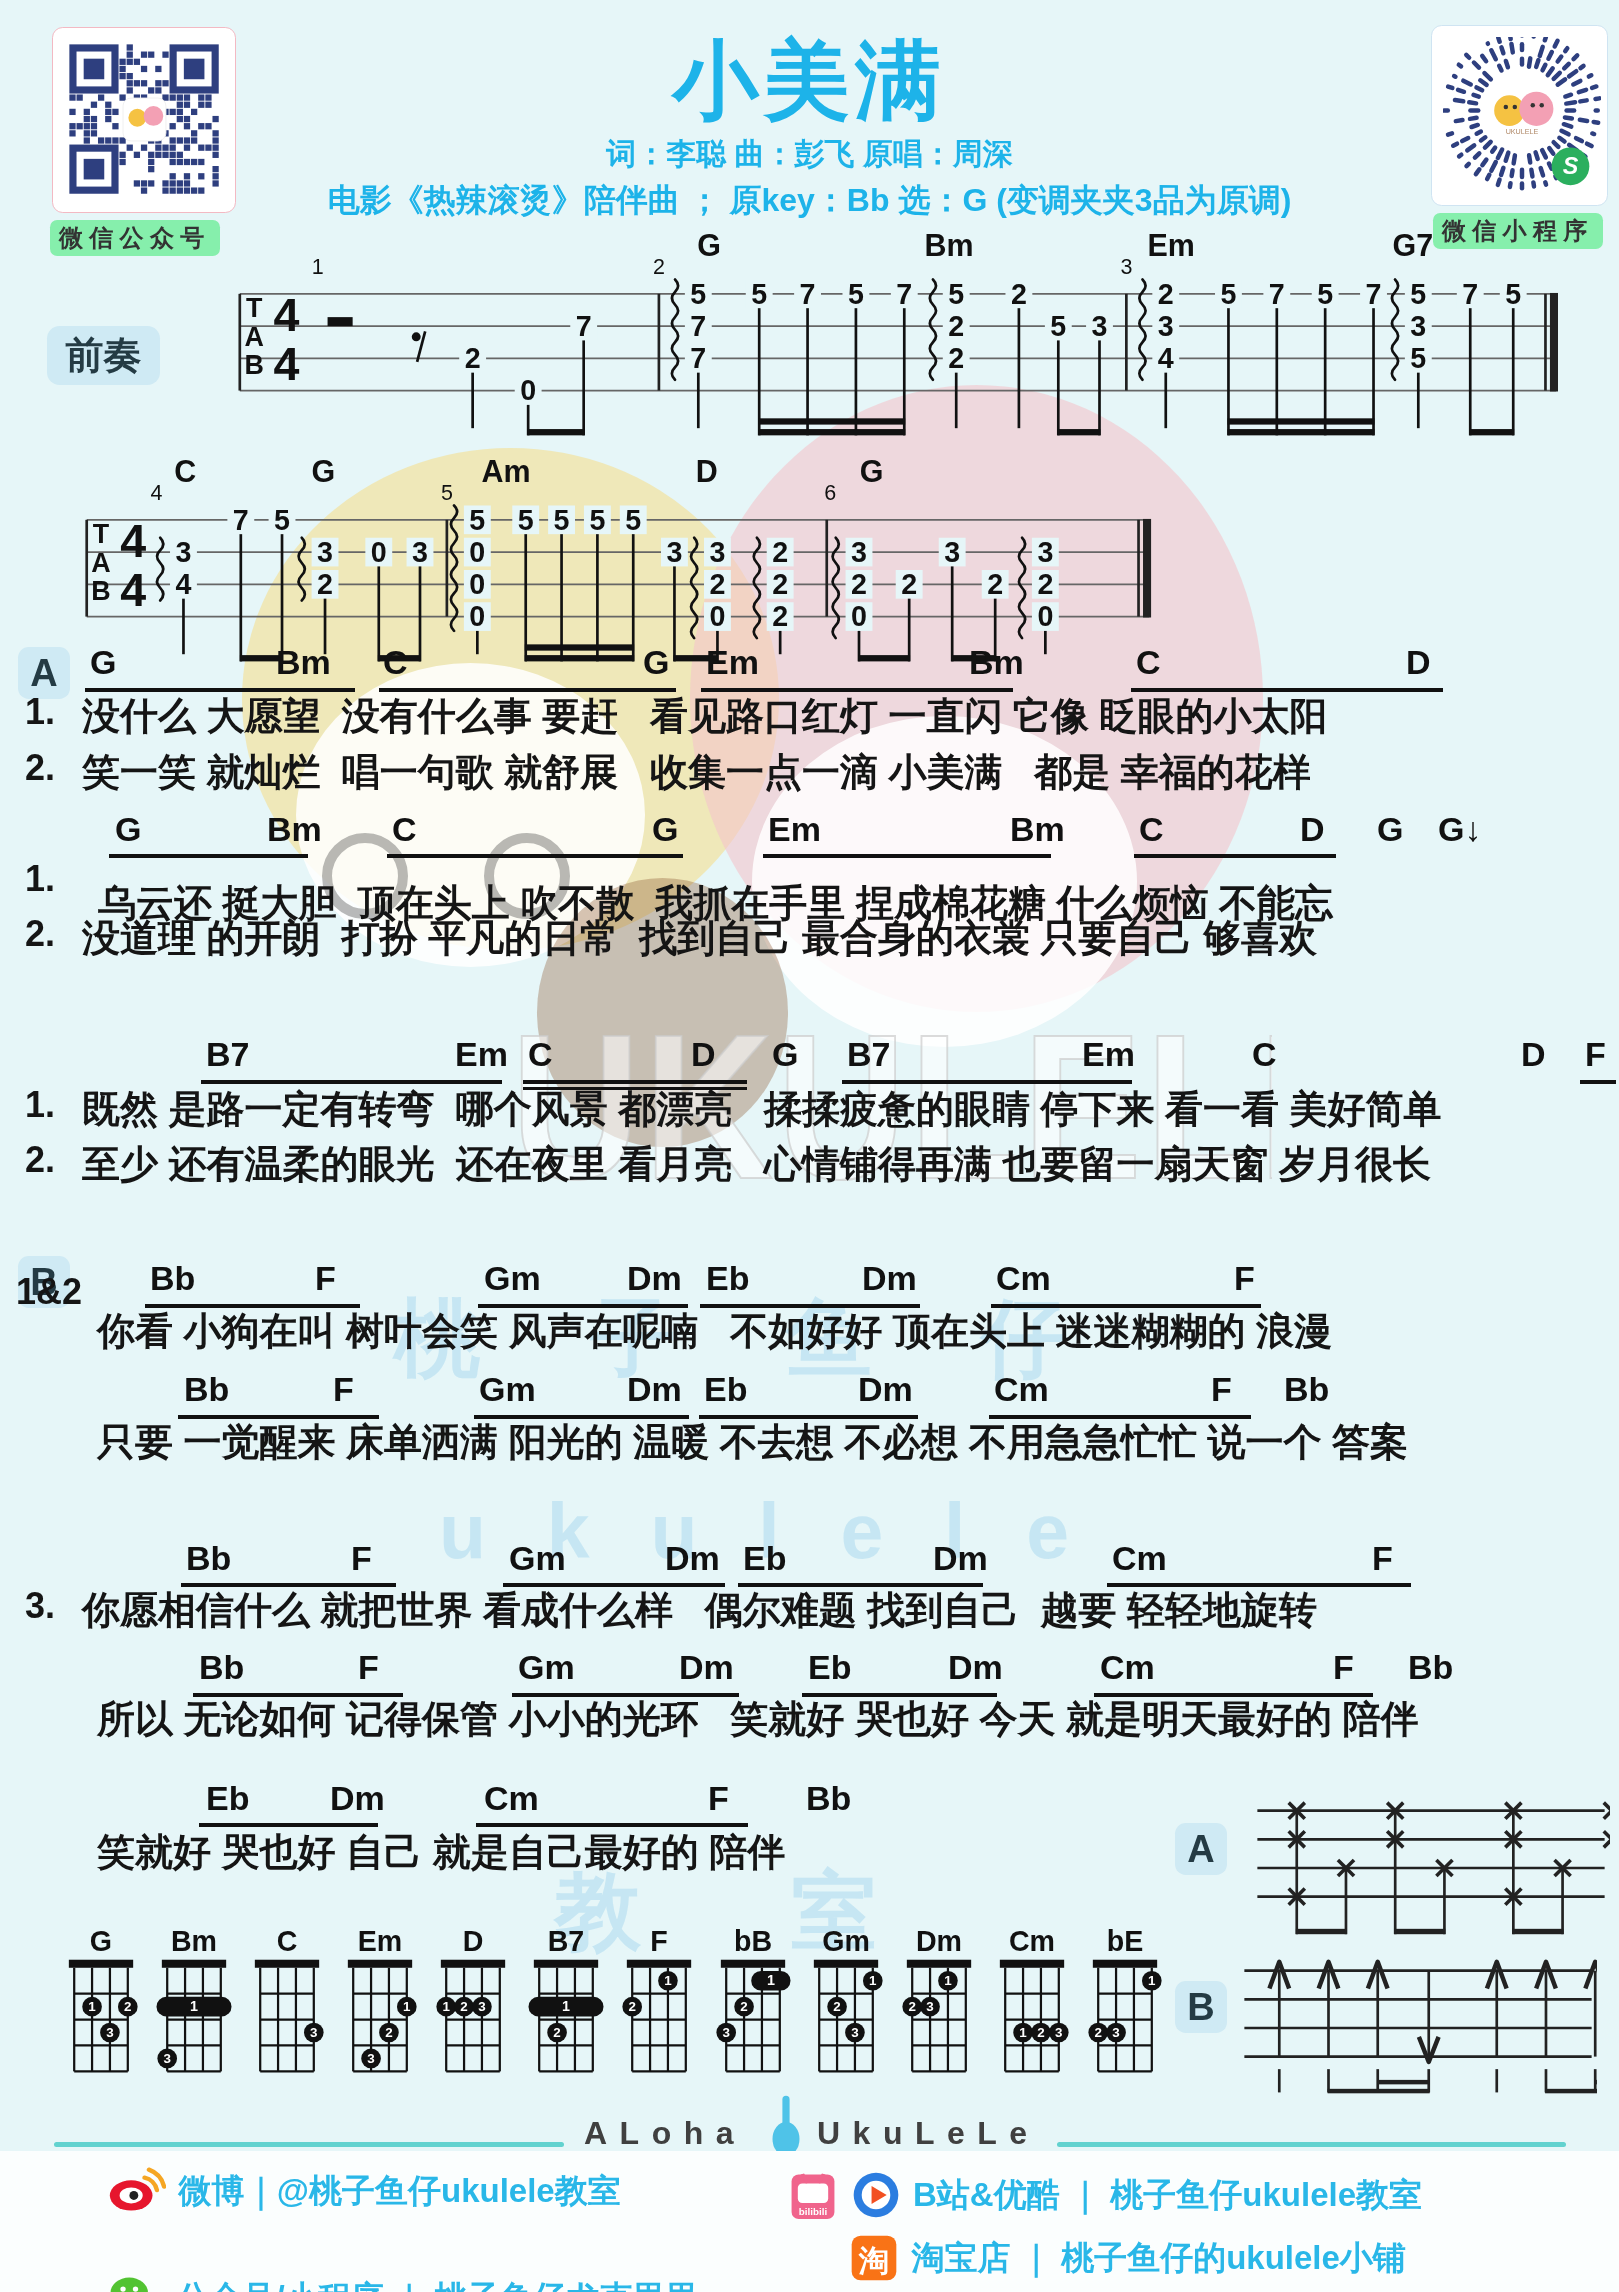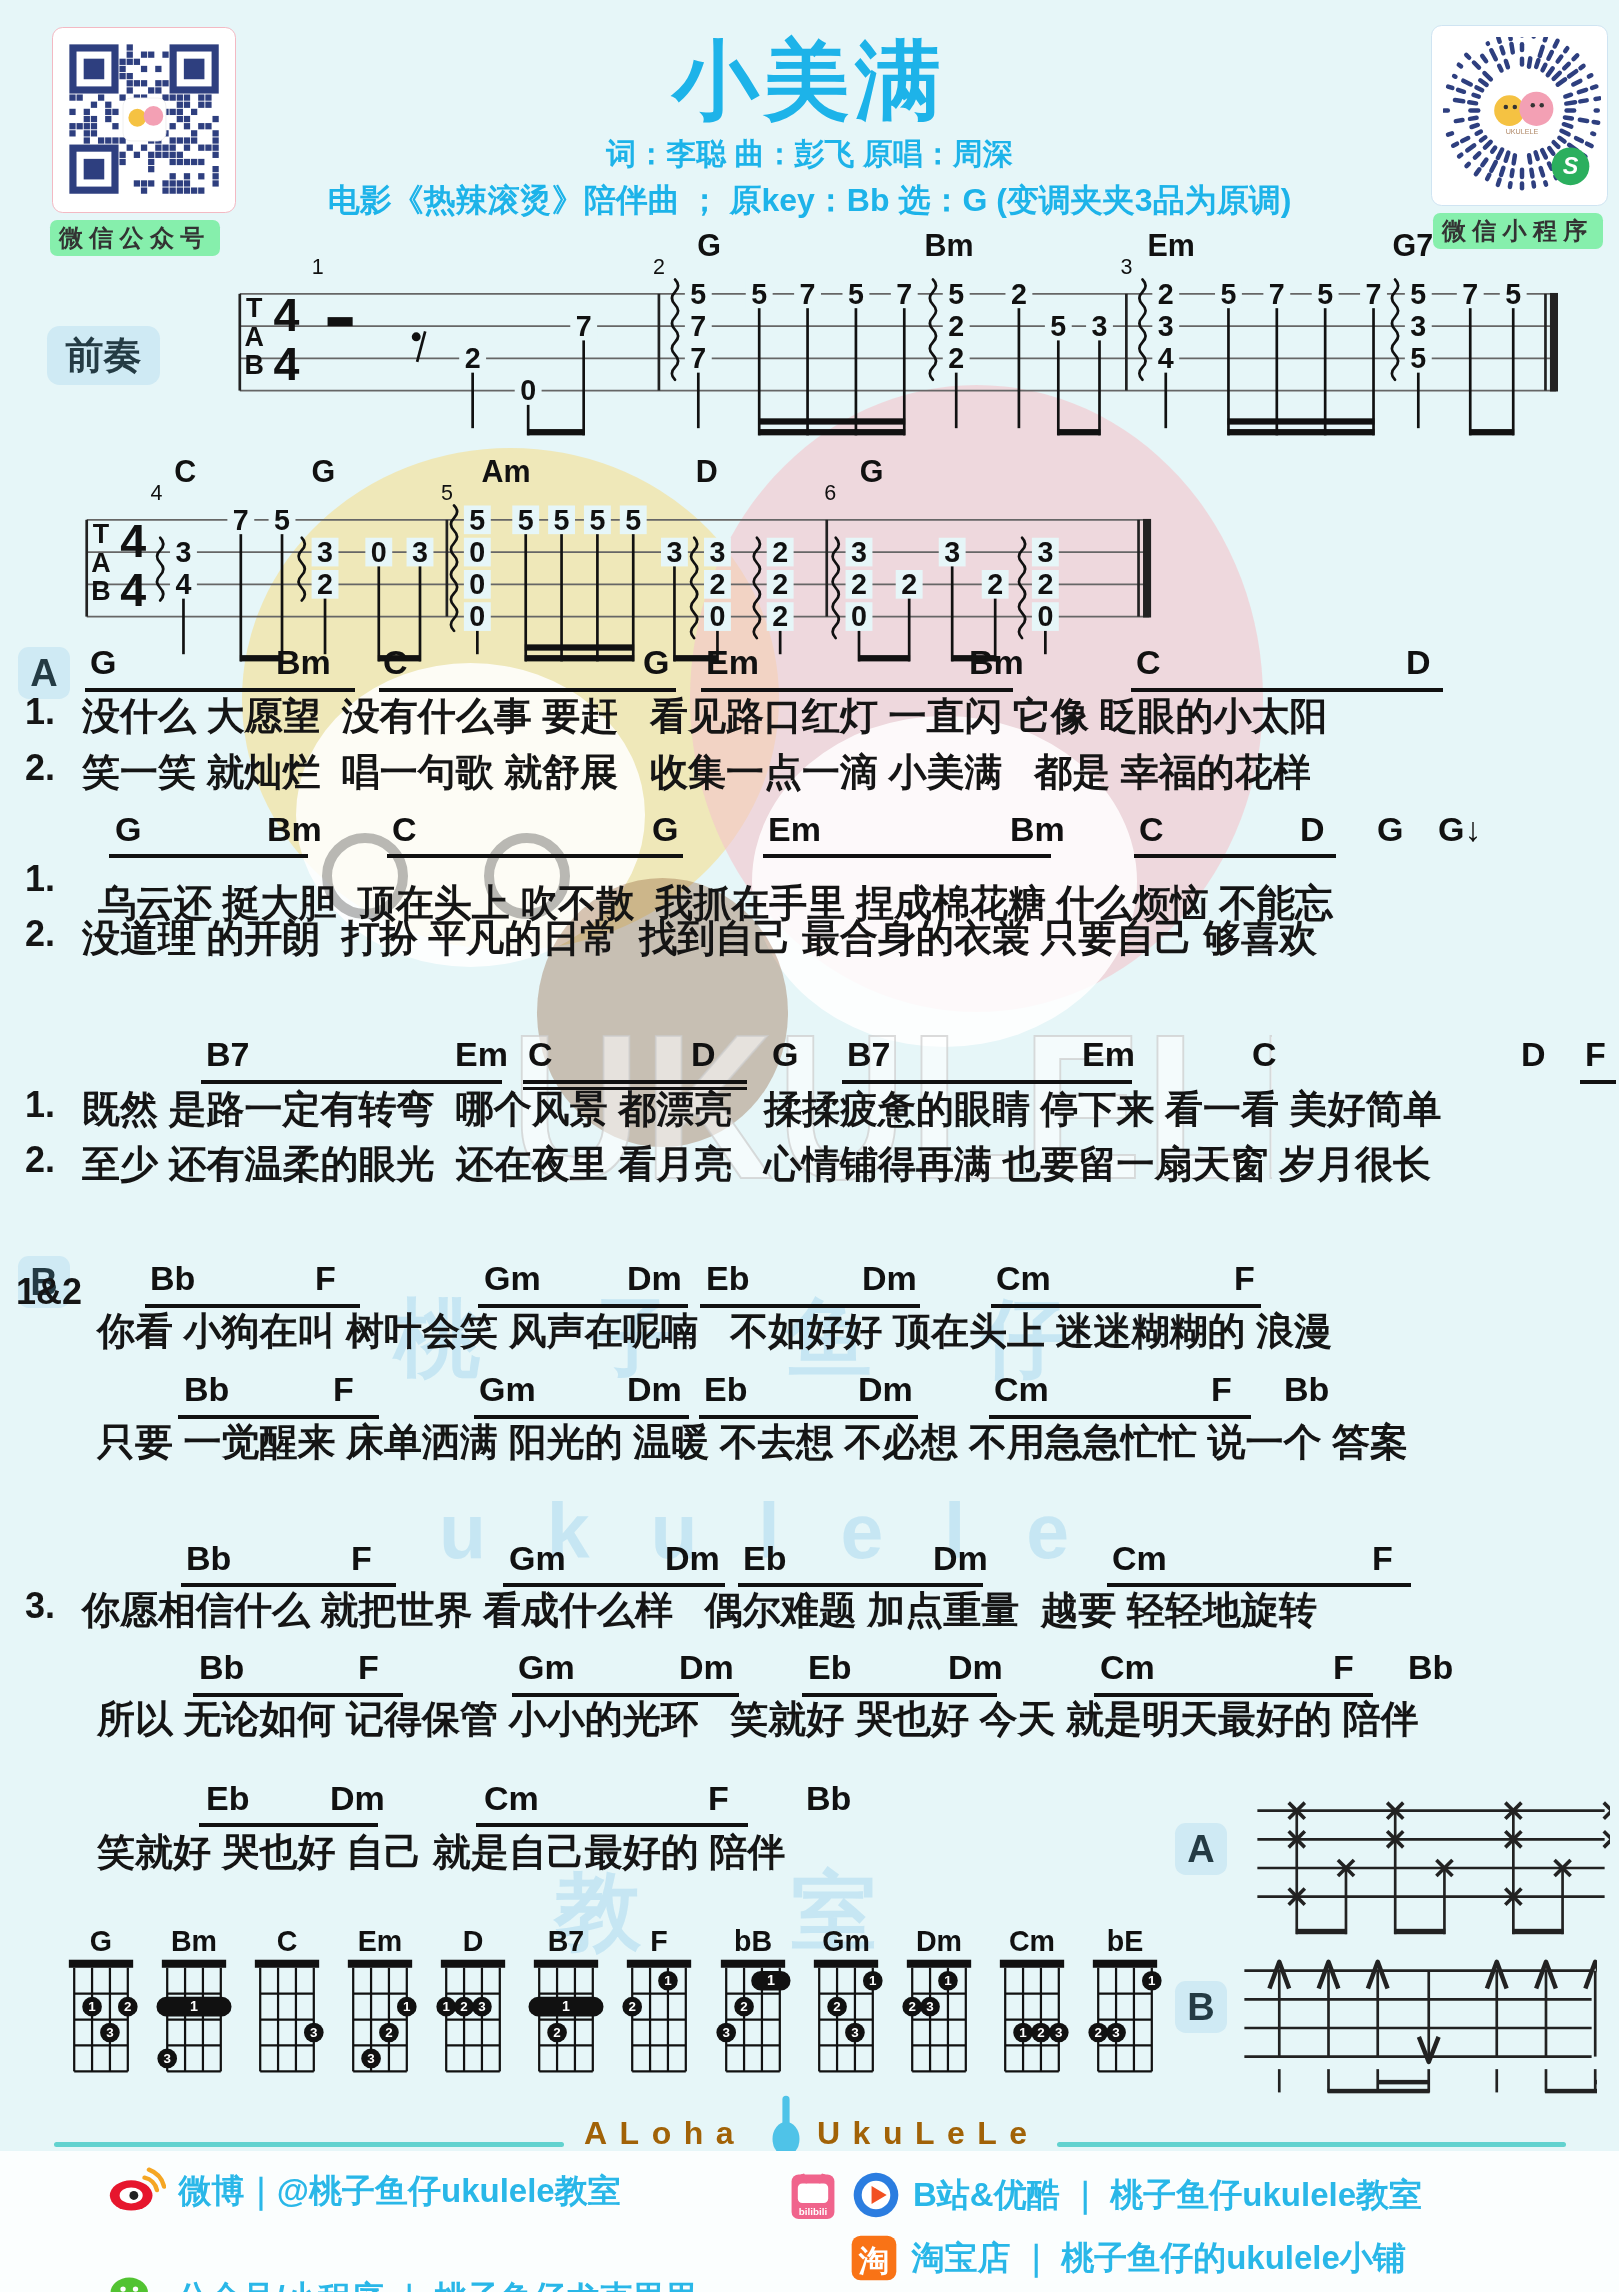--- a/index.html
+++ b/index.html
@@ -27,21 +27,21 @@
   .sec-badge{position:absolute;width:52px;height:52px;background:#cfeaf4;border-radius:10.7px;
              color:#243b44;font-size:38px;font-weight:700;display:flex;align-items:center;justify-content:center;}
 
   
   .wm{position:absolute;pointer-events:none;}
   .wm-blob{border-radius:50%;}
   .wm-text{color:#bfe3f2;font-weight:700;white-space:nowrap;}
 
   
   .aloha-line{position:absolute;height:4.5px;background:#62d2cf;border-radius:2.7px;}
-  .aloha-text{font-size:32px;font-weight:700;color:#a16207;letter-spacing:12.5px;white-space:nowrap;}
+  .aloha-text{font-size:32px;font-weight:700;color:#404040;letter-spacing:12.5px;white-space:nowrap;}
   .footer-bg{position:absolute;left:0;width:1619px;background:#fbfefe;}
   .f-item{position:absolute;display:flex;align-items:center;gap:12.5px;}
   .f-text{font-size:33px;font-weight:600;color:#29b7e8;white-space:nowrap;}
 </style>
 </head>
 <body>
 
 <div class="page">
 
   <div id="watermarks">
@@ -673,21 +673,21 @@
       <span class="chord-token" style="left: 665px; top: 1539px;">Dm</span>
       <span class="chord-token" style="left: 743px; top: 1539px;">Eb</span>
       <span class="chord-token" style="left: 933px; top: 1539px;">Dm</span>
       <span class="chord-token" style="left: 1112px; top: 1539px;">Cm</span>
       <span class="chord-token" style="left: 1372px; top: 1539px;">F</span>
       <div class="chord-line" style="left: 181px; top: 1583px; width: 215px;"></div>
       <div class="chord-line" style="left: 503px; top: 1583px; width: 222px;"></div>
       <div class="chord-line" style="left: 738px; top: 1583px; width: 245px;"></div>
       <div class="chord-line" style="left: 1107px; top: 1583px; width: 304px;"></div>
       <span class="lyric-num" style="left: 25px; top: 1585px;">3.</span>
-      <span class="lyric" style="left: 82px; top: 1585px;">你愿相信什么 就把世界 看成什么样   偶尔难题 加点重量  越要 轻轻地旋转</span>
+      <span class="lyric" style="left: 82px; top: 1585px;">你愿相信什么 就把世界 看成什么样   偶尔难题 找到自己  越要 轻轻地旋转</span>
       <span class="chord-token" style="left: 199px; top: 1648px;">Bb</span>
       <span class="chord-token" style="left: 358px; top: 1648px;">F</span>
       <span class="chord-token" style="left: 518px; top: 1648px;">Gm</span>
       <span class="chord-token" style="left: 679px; top: 1648px;">Dm</span>
       <span class="chord-token" style="left: 808px; top: 1648px;">Eb</span>
       <span class="chord-token" style="left: 948px; top: 1648px;">Dm</span>
       <span class="chord-token" style="left: 1100px; top: 1648px;">Cm</span>
       <span class="chord-token" style="left: 1333px; top: 1648px;">F</span>
       <span class="chord-token" style="left: 1408px; top: 1648px;">Bb</span>
       <div class="chord-line" style="left: 193px; top: 1693px; width: 210px;"></div>

